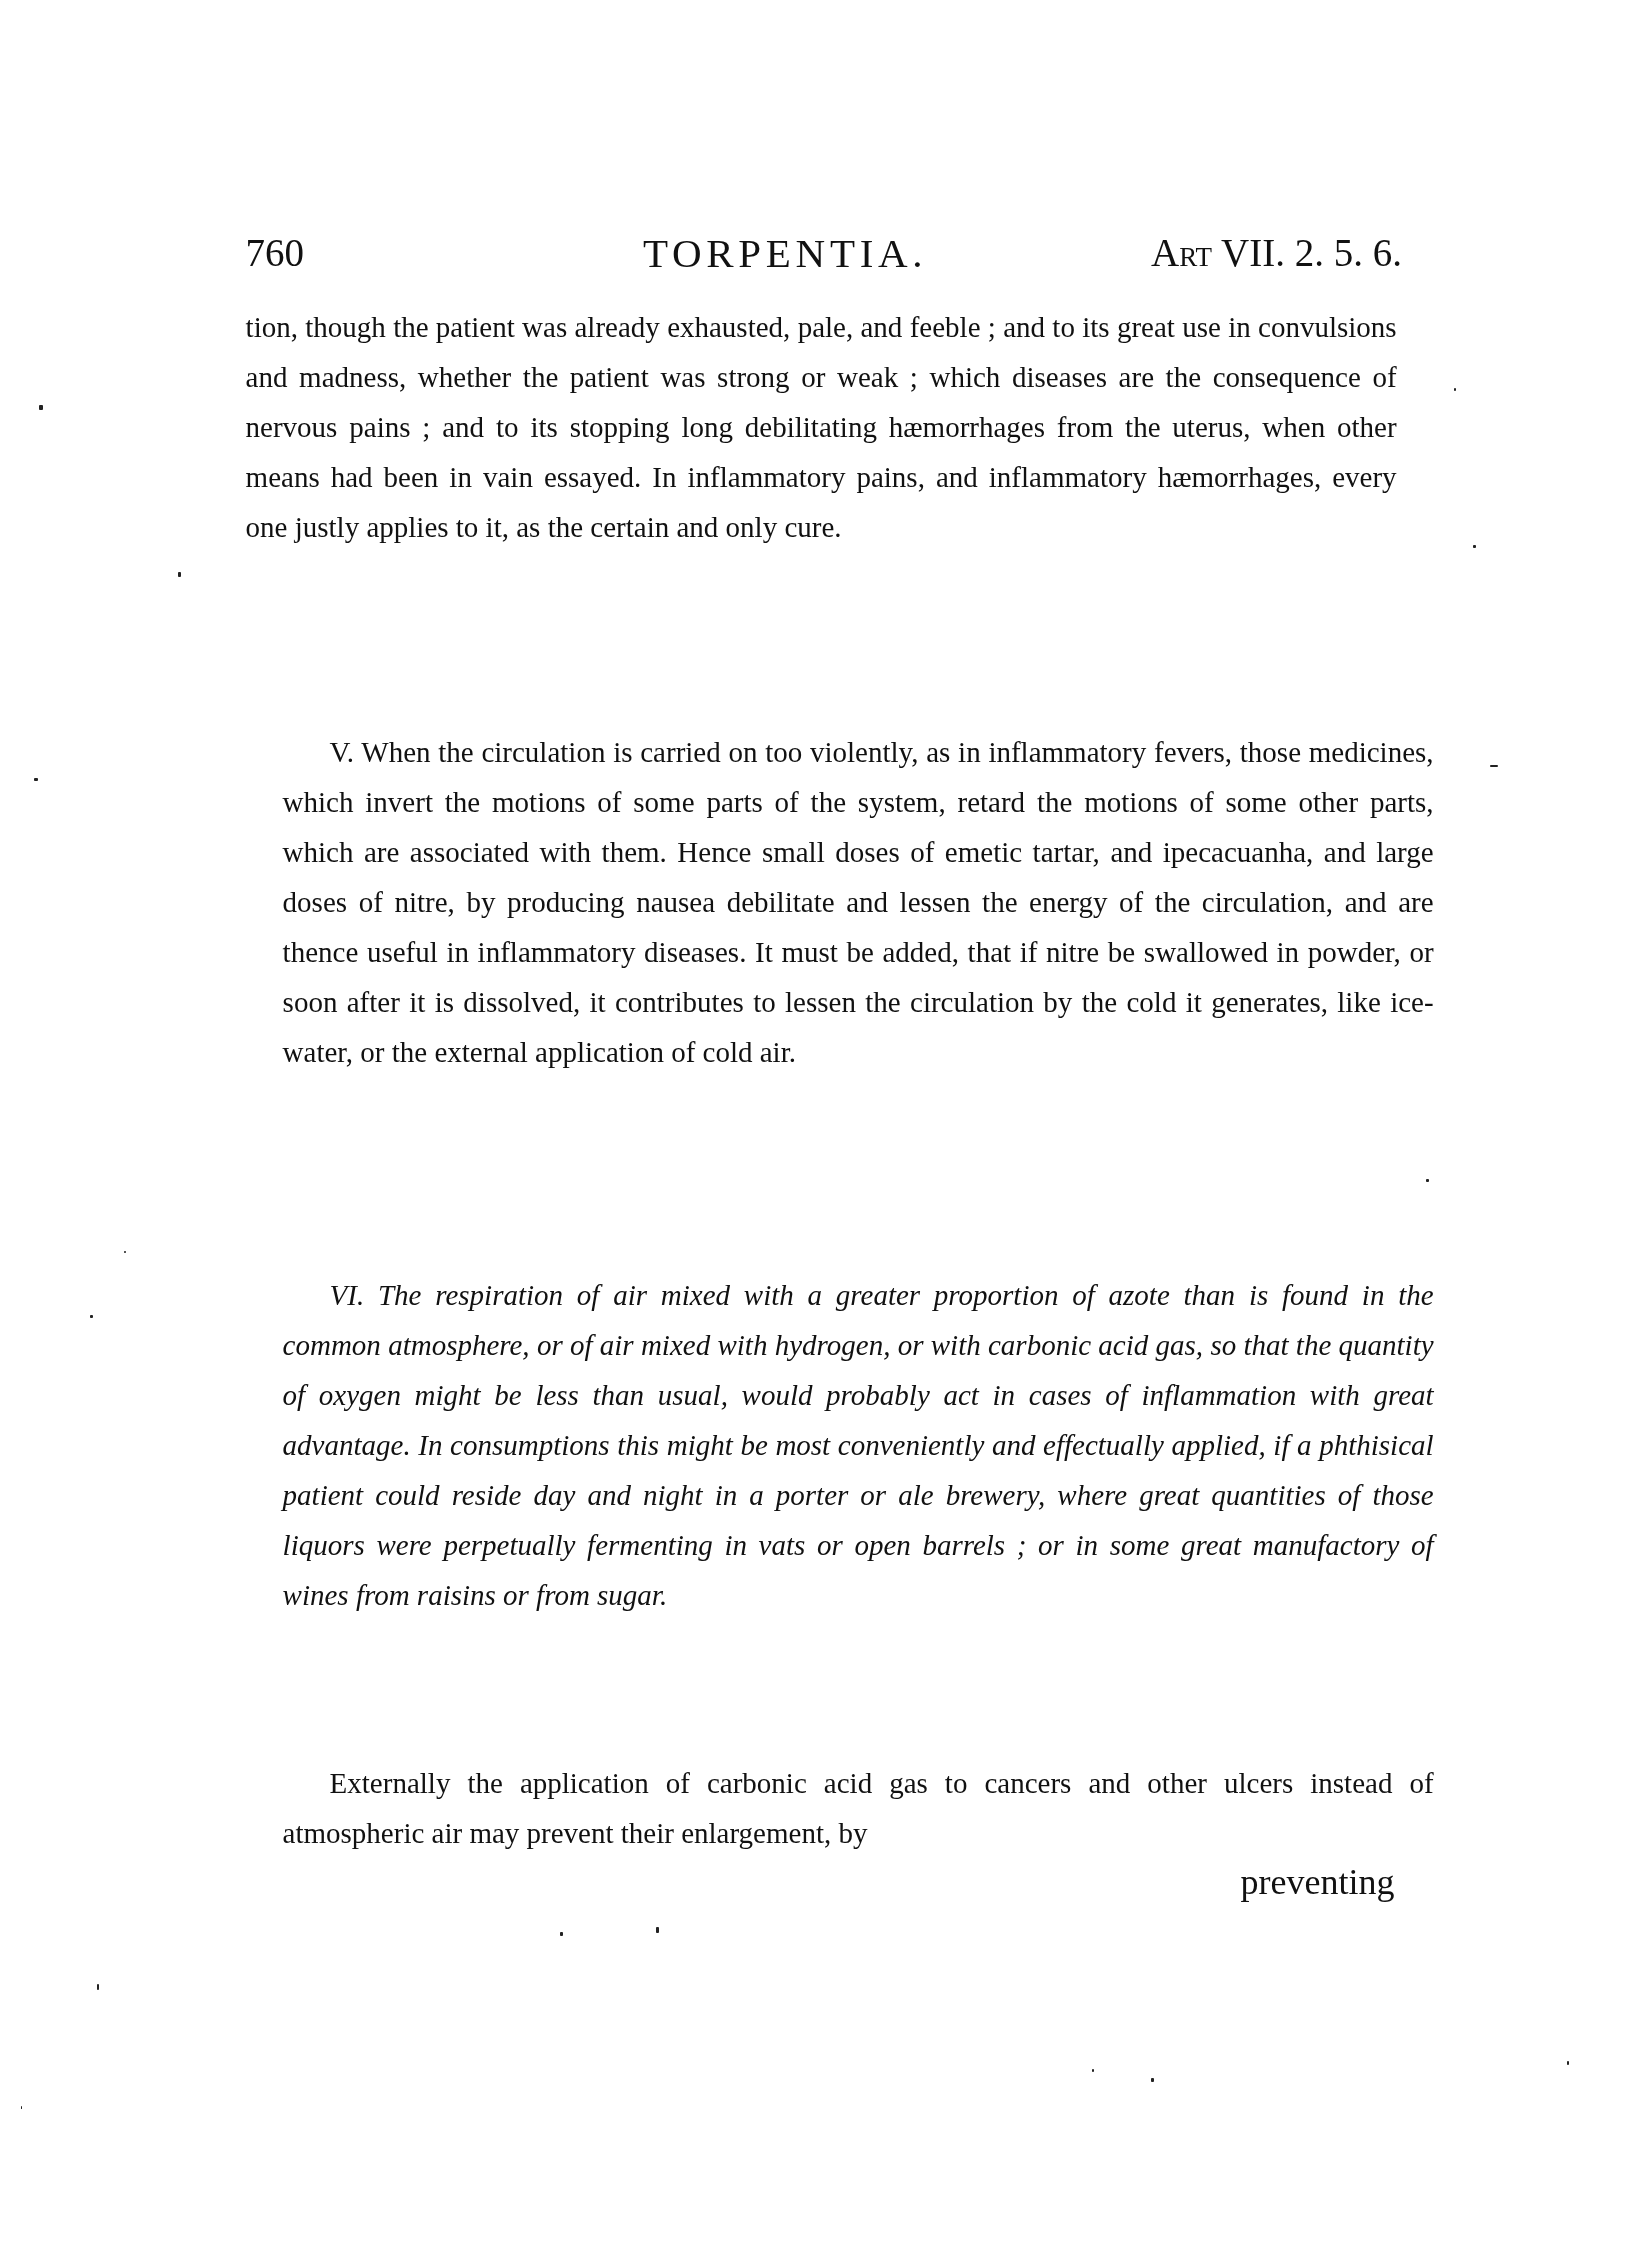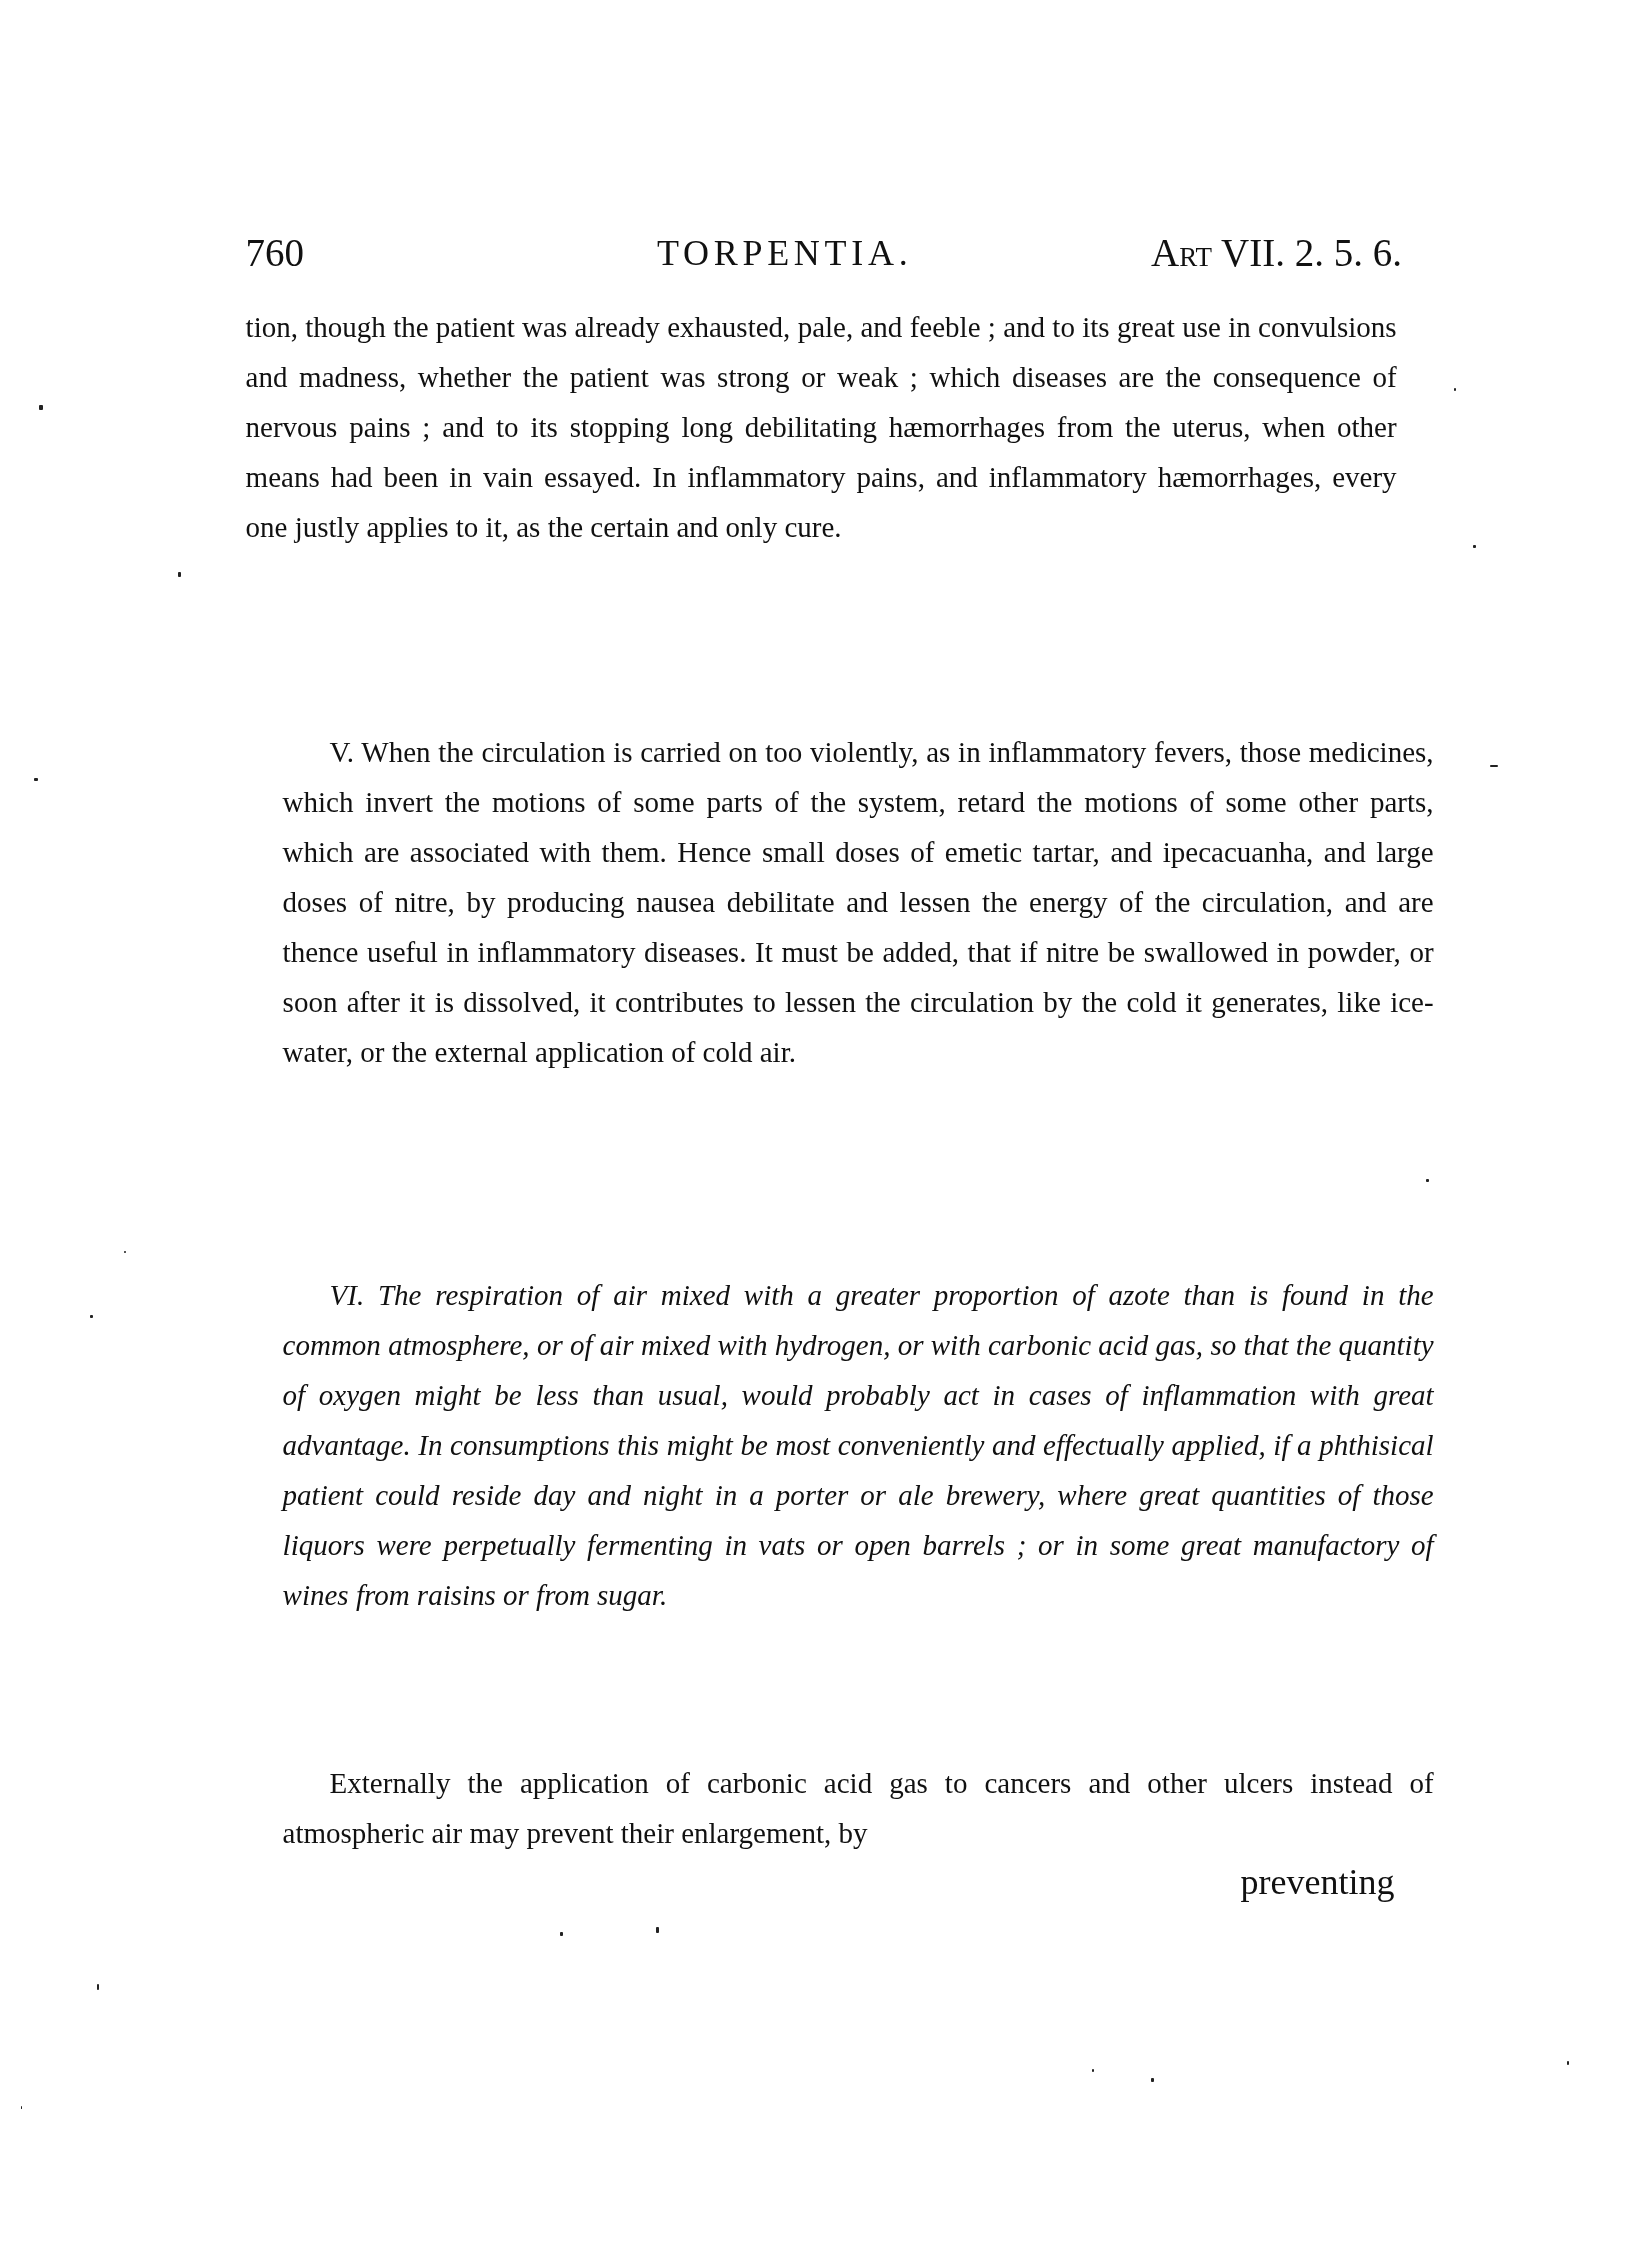--- a/index.html
+++ b/index.html
@@ -31,24 +31,24 @@
     line-height: 56px;
   }
   .page-number {
     position: absolute;
     left: 5.6px;
     top: 0;
     text-align: right;
   }
   .running-title {
     position: absolute;
-    left: 417px;
+    left: 403px;
     top: 0;
     letter-spacing: 4.7px;
-    font-size: 36px;
+    font-size: 41px;
   }
   .article-ref {
     position: absolute;
     right: 0;
     top: 0;
   }
   .article-ref .sc {
     font-variant: small-caps;
   }
   .para {

